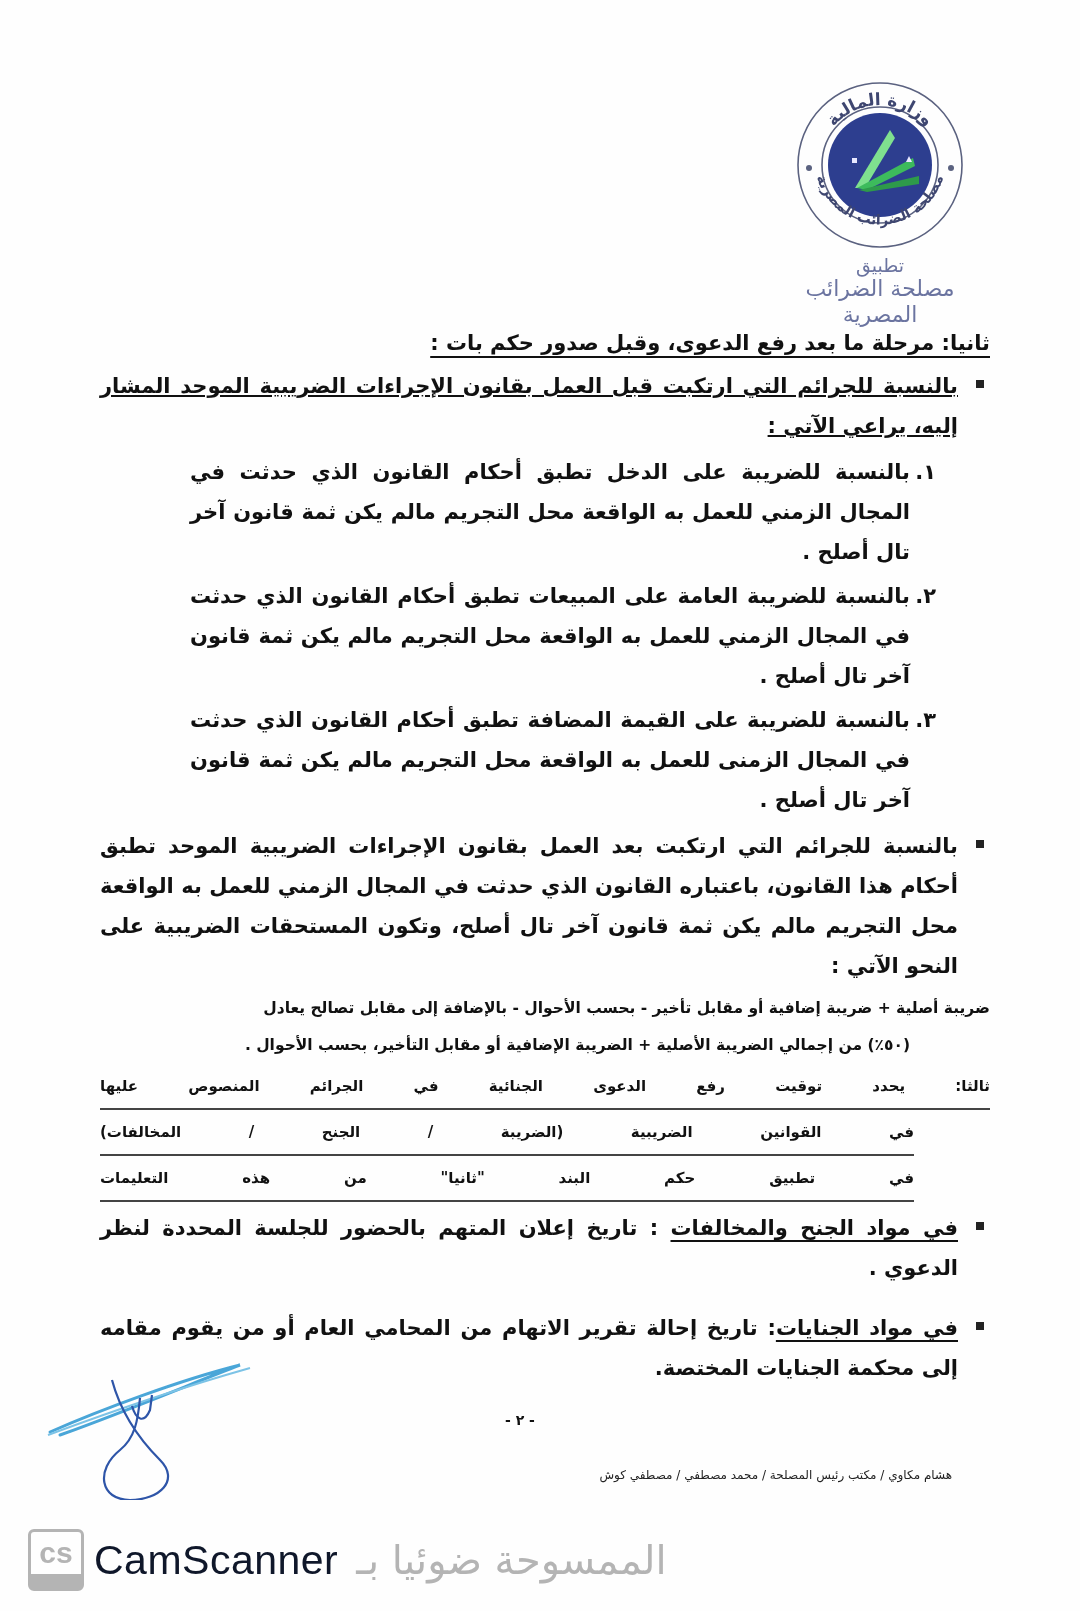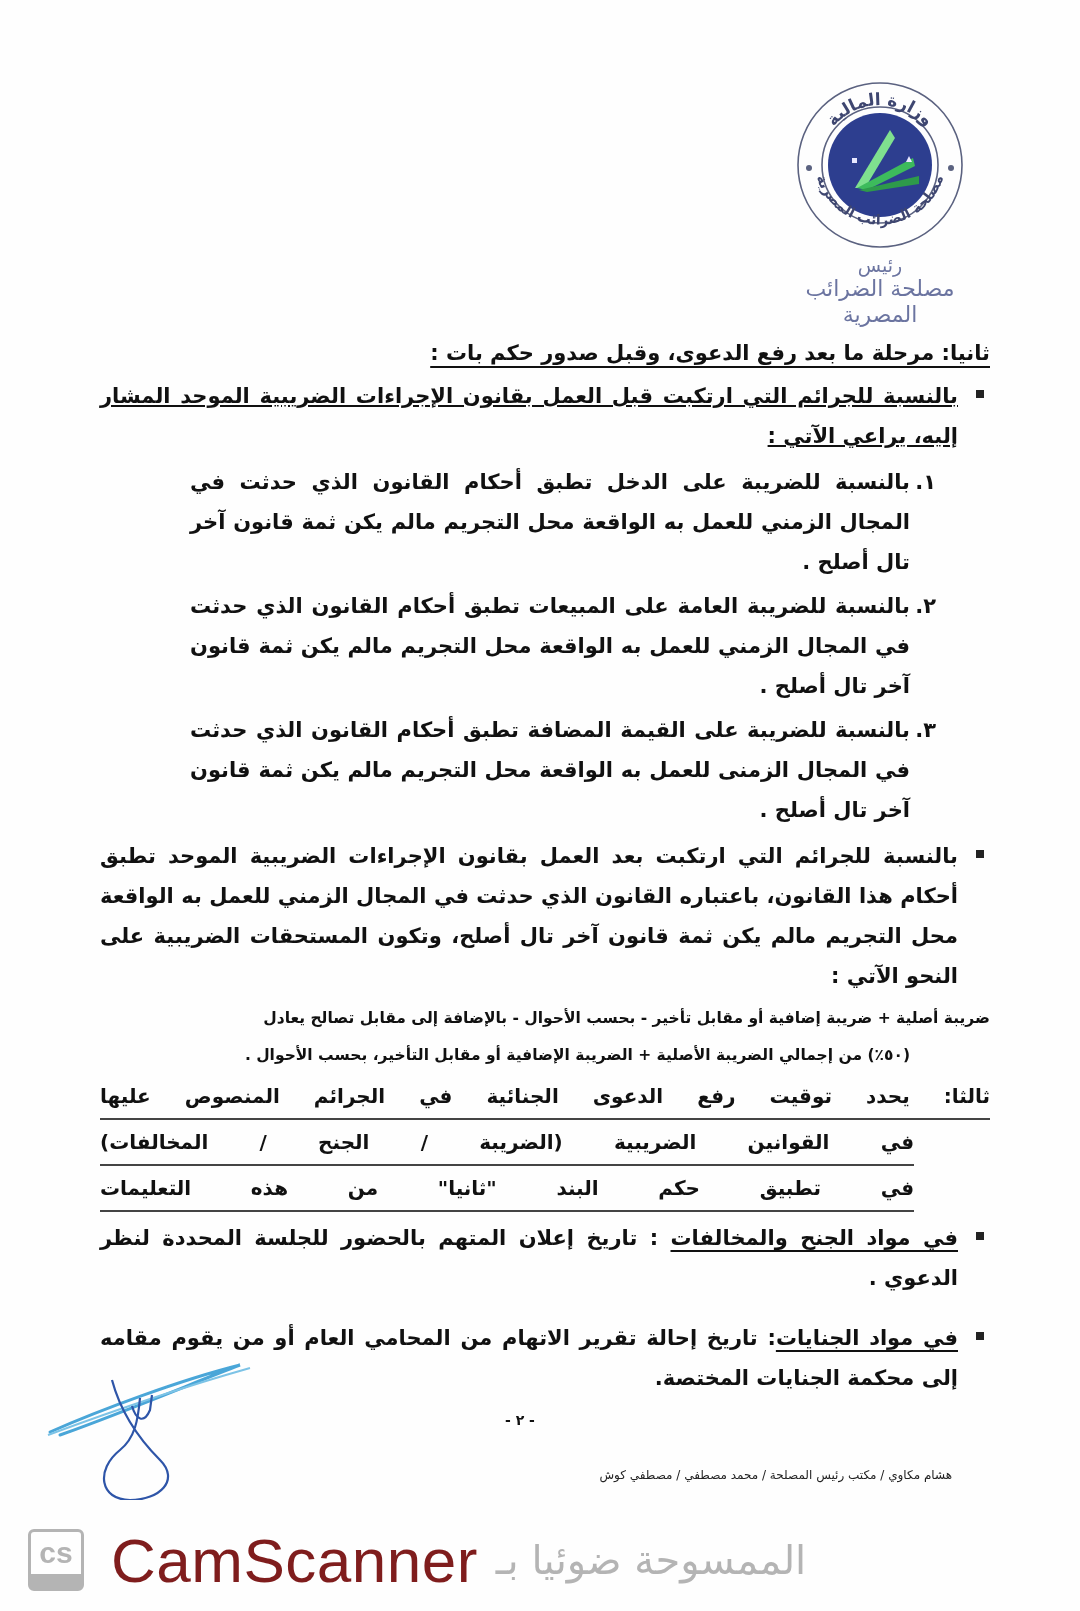--- a/index.html
+++ b/index.html
@@ -9,46 +9,46 @@
     .page { position: absolute; left: 0; top: 0; width: 1080px; height: 1611px; background: #fefefe; }
 
     
     .logo-block { position: absolute; left: 770px; top: 80px; width: 220px; height: 220px; text-align: center; }
     .seal { position: relative; width: 170px; height: 170px; margin: 0 auto; }
     .seal svg { width: 170px; height: 170px; }
     .logo-title { font-family: "DejaVu Sans", sans-serif; color: #6b74a0; font-size: 19px; line-height: 22px; direction: rtl; margin-top: 4px; }
     .logo-sub { font-family: "DejaVu Sans", sans-serif; color: #6b74a0; font-size: 22px; line-height: 26px; direction: rtl; letter-spacing: 0.5px; }
 
     
-    .content { position: absolute; left: 100px; top: 336px; width: 870px; direction: rtl; text-align: right; }
+    .content { position: absolute; left: 100px; top: 326px; width: 870px; direction: rtl; text-align: right; }
     .heading { font-family: "DejaVu Sans", sans-serif; font-weight: bold; font-size: 21px; line-height: 34px; text-decoration: underline; text-underline-offset: 6px; }
     .para { font-family: "DejaVu Sans", sans-serif; font-weight: bold; font-size: 21px; line-height: 40px; text-align: justify; text-align-last: right; }
     .bullet-row { position: relative; padding-right: 32px; }
     .bullet-row .bullet { position: absolute; right: 6px; top: 14px; width: 8px; height: 8px; background: #222; }
     .num-row { position: relative; padding-right: 60px; margin-right: 0; width: 780px; }
     .num-row .num { position: absolute; right: 34px; top: 0; font-weight: bold; font-size: 21px; }
     .small-para { font-family: "DejaVu Sans", sans-serif; font-weight: bold; font-size: 15.5px; line-height: 44px; text-align: justify; text-align-last: right; }
 
-    .section3 { font-family: "DejaVu Sans", sans-serif; font-weight: bold; font-size: 20px; line-height: 44px; }
+    .section3 { font-family: "DejaVu Sans", sans-serif; font-weight: bold; font-size: 15px; line-height: 44px; }
     .section3 .line { display: block; text-align: justify; text-align-last: justify; border-bottom: 2px solid #444; }
     .section3 .line.indent { margin-right: 76px; }
     .section3 .line.short { display: inline-block; text-align-last: right; margin-right: 76px; }
 
     .ul { text-decoration: underline; text-underline-offset: 5px; }
 
     .page-number { position: absolute; left: 505px; top: 1412px; font-size: 14px; font-weight: bold; direction: rtl; }
     .footer-names { position: absolute; right: 128px; top: 1468px; font-size: 12px; direction: rtl; color: #222; }
 
     .signature { position: absolute; left: 40px; top: 1340px; width: 240px; height: 160px; }
 
     
     .watermark { position: absolute; left: 28px; top: 1530px; height: 60px; display: flex; align-items: center; color: #b4b4b4; }
     .cs-icon { width: 56px; height: 62px; border: 3px solid #b4b4b4; border-radius: 6px; position: relative; display: flex; align-items: flex-start; justify-content: center; font-size: 30px; font-family: "Liberation Sans", sans-serif; font-weight: bold; color: #b4b4b4; padding-top: 4px; }
     .cs-icon::after { content: ""; position: absolute; left: 0; right: 0; bottom: 0; height: 14px; background: #b4b4b4; }
-    .wm-text { font-family: "Liberation Sans", sans-serif; font-size: 62px; margin-left: 27px; color: #7f1d1d; letter-spacing: 0.5px; }
+    .wm-text { font-family: "Liberation Sans", sans-serif; font-size: 41px; margin-left: 10px; color: #0f172a; letter-spacing: 0.5px; }
     .wm-ar { font-family: "DejaVu Sans", sans-serif; font-size: 40px; margin-left: 18px; color: #b4b4b4; direction: rtl; text-align: center; }
   </style>
 </head>
 <body>
 
 <div class="page">
 
   <div class="logo-block">
     <div class="seal">
       <svg viewBox="0 0 170 170">
@@ -65,21 +65,21 @@
         <path id="arcTop" d="M 25 85 A 60 60 0 0 1 145 85" fill="none"></path>
         <path id="arcBottom" d="M 20 90 A 66 66 0 0 0 150 90" fill="none"></path>
         <text font-family="DejaVu Sans, sans-serif" font-size="17" fill="#3e4670" font-weight="bold">
           <textPath href="#arcTop" startOffset="50%" text-anchor="middle">وزارة المالية</textPath>
         </text>
         <text font-family="DejaVu Sans, sans-serif" font-size="14" fill="#3e4670" font-weight="bold">
           <textPath href="#arcBottom" startOffset="50%" text-anchor="middle">مصلحة الضرائب المصرية</textPath>
         </text>
       </svg>
     </div>
-    <div class="logo-title">رئيس</div>
+    <div class="logo-title">تطبيق</div>
     <div class="logo-sub">مصلحة الضرائب المصرية</div>
   </div>
 
   <div class="content">
 
     <div class="heading" style="margin-right:-20px;">ثانيا: مرحلة ما بعد رفع الدعوى، وقبل صدور حكم بات :</div>
 
     <div class="bullet-row para" style="margin-top:6px; margin-right:-20px;text-decoration:underline;">
       <span class="bullet"></span>
       <span>بالنسبة للجرائم التي ارتكبت قبل العمل بقانون الإجراءات الضريبية الموحد المشار إليه، يراعي الآتي :</span>

